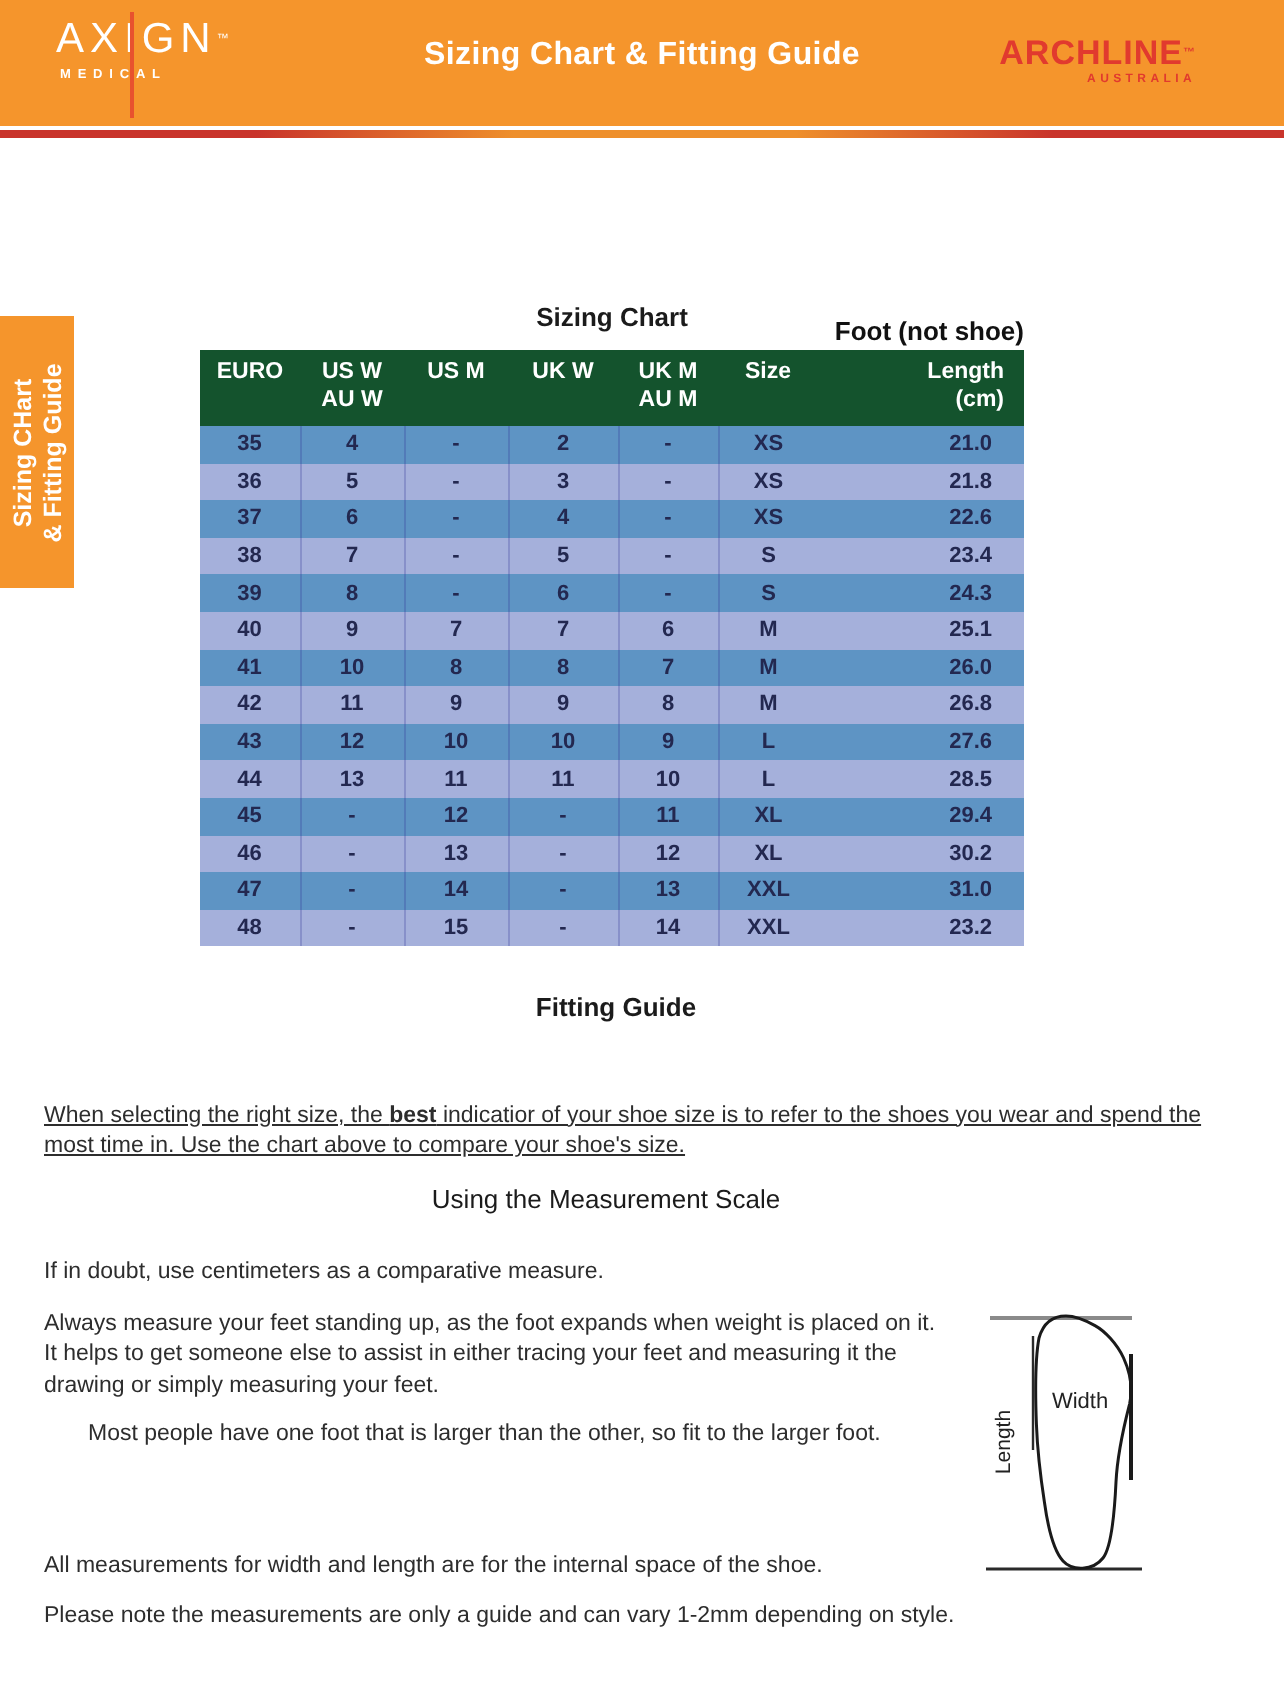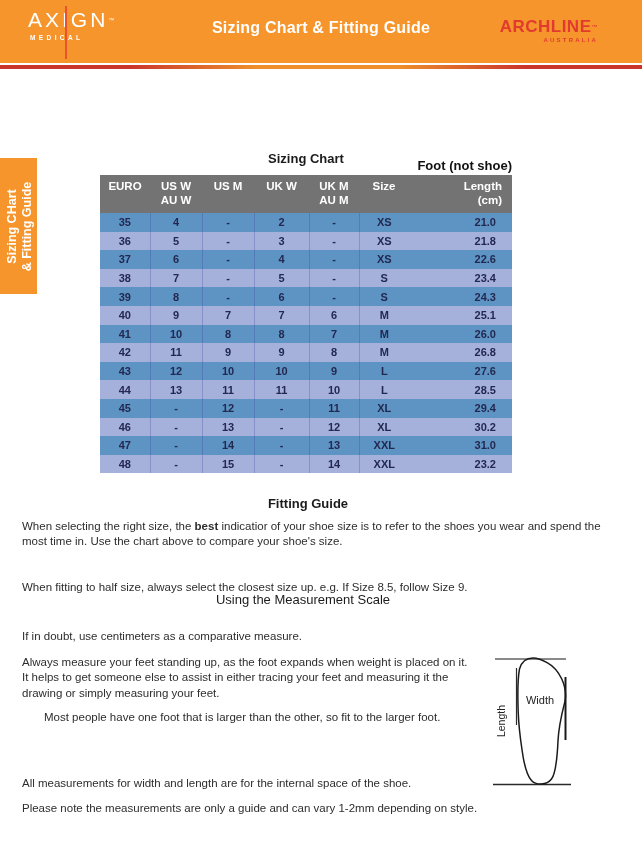--- a/index.html
+++ b/index.html
@@ -23,33 +23,33 @@
     background:linear-gradient(90deg,#C9342B 0%,#C9342B 20%,#EE8F2B 40%,#EE8F2B 62%,#C9342B 82%,#C9342B 100%); }
   
   .side-tab { position:absolute; left:0; top:158px; width:37px; height:136px; background:#F5952C; }
   .side-tab-text { position:absolute; width:136px; height:37px; left:-49.5px; top:49.5px;
     transform:rotate(-90deg); display:flex; flex-direction:column; justify-content:center;
     text-align:center; color:#fff; font-weight:bold; font-size:12.5px; line-height:15px; white-space:nowrap; }
   
   .chart-heading { position:absolute; left:100px; top:151px; width:412px; text-align:center; font-weight:bold; font-size:13px; color:#1b1b1b; }
   .foot-note { position:absolute; left:100px; top:158px; width:412px; text-align:right; font-weight:bold; font-size:13px; color:#111; }
   .size-table { position:absolute; left:100px; top:175px; border-collapse:collapse; table-layout:fixed; }
-  .size-table th { background:#737373; color:#fff; font-size:11.5px; font-weight:bold; vertical-align:top;
+  .size-table th { background:#14532d; color:#fff; font-size:11.5px; font-weight:bold; vertical-align:top;
     padding:5px 0 0 0; line-height:13.5px; height:38px; box-sizing:border-box; text-align:center; }
   .size-table th:last-child { text-align:right; padding-right:10px; }
   .size-table td { height:18.6px; text-align:center; font-weight:bold; font-size:11px; color:#232850; padding:0; }
   .size-table td:nth-child(-n+5) { border-right:1px solid rgba(46,49,146,0.25); }
   .size-table td:last-child { text-align:right; padding-right:16px; }
   .size-table tbody tr:nth-child(odd)  { background:#5E94C4; }
   .size-table tbody tr:nth-child(even) { background:#A5B0DB; }
   
   .h-fitting { position:absolute; top:496px; left:0; width:616px; text-align:center; font-size:13px; font-weight:bold; color:#1b1b1b; }
   .h-measure { position:absolute; top:592px; left:16px; width:574px; text-align:center; font-size:13px; font-weight:normal; color:#1b1b1b; }
   .p { position:absolute; left:22px; font-size:11.5px; line-height:15.5px; color:#2d2d2d; }
-  .p-fit-1 { top:507px; width:601px; }
+  .p-fit-1 { top:539px; width:601px;text-decoration:underline; }
   .p-fit-2 { top:568px; width:610px; }
   .p-m-1 { top:617px; width:500px; }
   .p-m-2 { top:643px; width:450px; }
   .p-m-3 { top:698px; width:500px;padding-left:22px; }
   .p-m-4 { top:764px; width:500px; }
   .p-m-5 { top:789px; width:462px; }
   
   .foot-diagram { position:absolute; left:486px; top:648px; width:120px; height:145px; }
   .foot-diagram svg text { font-family:"Liberation Sans", sans-serif; }
 </style>
@@ -245,21 +245,20 @@
           <td>-</td>
           <td>14</td>
           <td>XXL</td>
           <td>23.2</td>
         </tr>
       </tbody>
   </table>
 
   <div class="h-fitting">Fitting Guide</div>
   <p class="p p-fit-1"><span>When selecting the right size, the </span><b>best</b><span> indicatior of your shoe size is to refer to the shoes you wear and spend the most time in. Use the chart above to compare your shoe's size.</span></p>
-  <p class="p p-fit-2">When fitting to half size, always select the closest size up. e.g. If Size 8.5, follow Size 9.</p>
 
   <div class="h-measure">Using the Measurement Scale</div>
   <p class="p p-m-1">If in doubt, use centimeters as a comparative measure.</p>
   <p class="p p-m-2">Always measure your feet standing up, as the foot expands when weight is placed on it. It helps to get someone else to assist in either tracing your feet and measuring it the drawing or simply measuring your feet.</p>
   <p class="p p-m-3">Most people have one foot that is larger than the other, so fit to the larger foot.</p>
   <p class="p p-m-4">All measurements for width and length are for the internal space of the shoe.</p>
   <p class="p p-m-5">Please note the measurements are only a guide and can vary 1-2mm depending on style.</p>
 
   <div class="foot-diagram">
     <svg width="120" height="145" viewBox="0 0 120 145">

